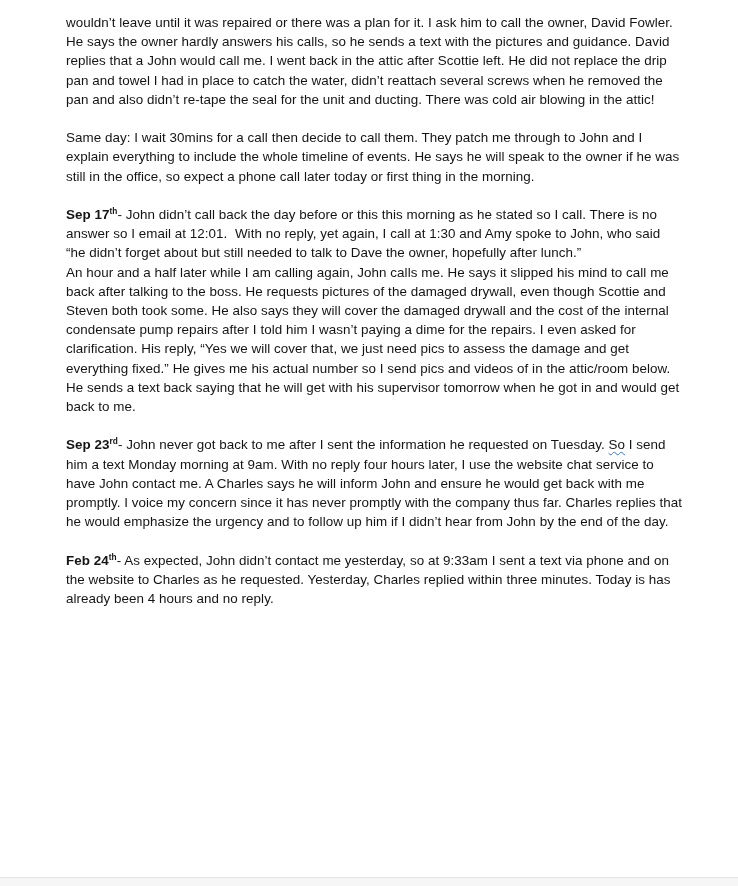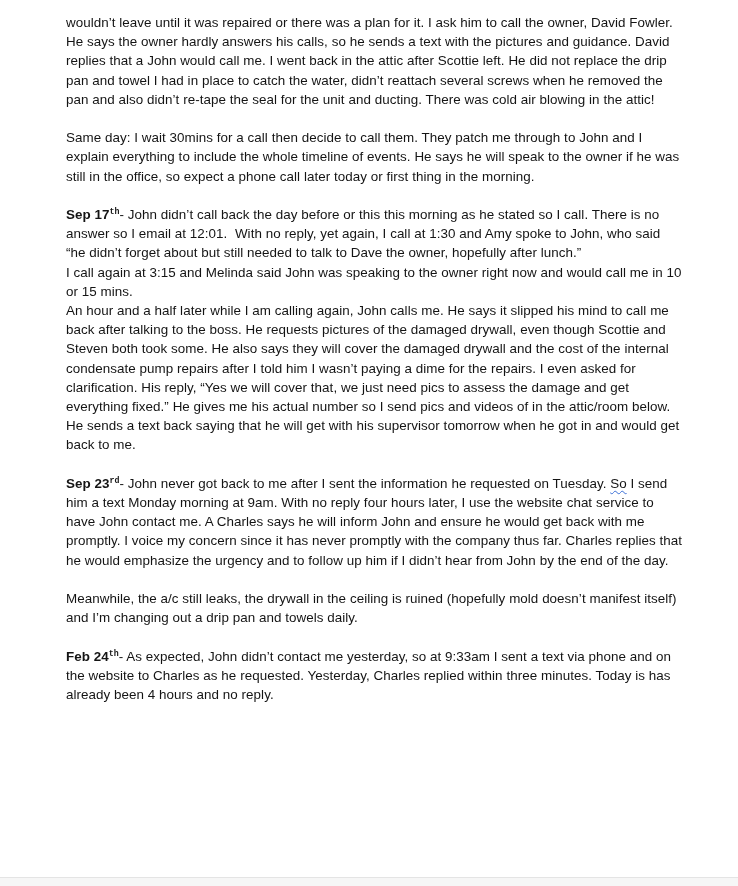--- a/index.html
+++ b/index.html
@@ -36,21 +36,20 @@
   .content p.gap {
     margin-top: 19.2px;
   }
   .run-bold {
     font-weight: 700;
   }
   .run-sup {
     vertical-align: super;
     font-size: 0.62em;
     line-height: 0;
-    font-family: Liberation Mono, monospace;
   }
   .run-squiggle {
     text-decoration-line: underline;
     text-decoration-style: wavy;
     text-decoration-color: var(--squiggle-color, #3b6fd6);
     text-decoration-thickness: 1px;
     text-underline-offset: 2px;
   }
   .footer-strip {
     position: absolute;
@@ -63,20 +62,18 @@
   }
 </style>
 </head>
 <body>
 
 <div class="page">
   <div class="content" id="doc-content">
       <p><span>wouldn’t leave until it was repaired or there was a plan for it. I ask him to call the owner, David Fowler. He says the owner hardly answers his calls, so he sends a text with the pictures and guidance. David replies that a John would call me. I went back in the attic after Scottie left. He did not replace the drip pan and towel I had in place to catch the water, didn’t reattach several screws when he removed the pan and also didn’t re-tape the seal for the unit and ducting. There was cold air blowing in the attic!</span></p>
       <p class="gap"><span>Same day: I wait 30mins for a call then decide to call them. They patch me through to John and I explain everything to include the whole timeline of events. He says he will speak to the owner if he was still in the office, so expect a phone call later today or first thing in the morning.</span></p>
       <p class="gap"><span class="run-bold">Sep 17</span><span class="run-bold run-sup">th</span><span>- John didn’t call back the day before or this this morning as he stated so I call. There is no answer so I email at 12:01.  With no reply, yet again, I call at 1:30 and Amy spoke to John, who said “he didn’t forget about but still needed to talk to Dave the owner, hopefully after lunch.”</span></p>
-      <p><span>I call again at 3:15 and Melinda said John was speaking to the owner right now and would call me in 10 or 15 mins.</span></p>
       <p><span>An hour and a half later while I am calling again, John calls me. He says it slipped his mind to call me back after talking to the boss. He requests pictures of the damaged drywall, even though Scottie and Steven both took some. He also says they will cover the damaged drywall and the cost of the internal condensate pump repairs after I told him I wasn’t paying a dime for the repairs. I even asked for clarification. His reply, “Yes we will cover that, we just need pics to assess the damage and get everything fixed.” He gives me his actual number so I send pics and videos of in the attic/room below. He sends a text back saying that he will get with his supervisor tomorrow when he got in and would get back to me.</span></p>
       <p class="gap"><span class="run-bold">Sep 23</span><span class="run-bold run-sup">rd</span><span>- John never got back to me after I sent the information he requested on Tuesday. </span><span class="run-squiggle">So</span><span> I send him a text Monday morning at 9am. With no reply four hours later, I use the website chat service to have John contact me. A Charles says he will inform John and ensure he would get back with me promptly. I voice my concern since it has never promptly with the company thus far. Charles replies that he would emphasize the urgency and to follow up him if I didn’t hear from John by the end of the day.</span></p>
-      <p class="gap"><span>Meanwhile, the a/c still leaks, the drywall in the ceiling is ruined (hopefully mold doesn’t manifest itself) and I’m changing out a drip pan and towels daily.</span></p>
       <p class="gap"><span class="run-bold">Feb 24</span><span class="run-bold run-sup">th</span><span>- As expected, John didn’t contact me yesterday, so at 9:33am I sent a text via phone and on the website to Charles as he requested. Yesterday, Charles replied within three minutes. Today is has already been 4 hours and no reply.</span></p>
     </div>
 </div>
 <div class="footer-strip"></div>
 
 </body></html>

